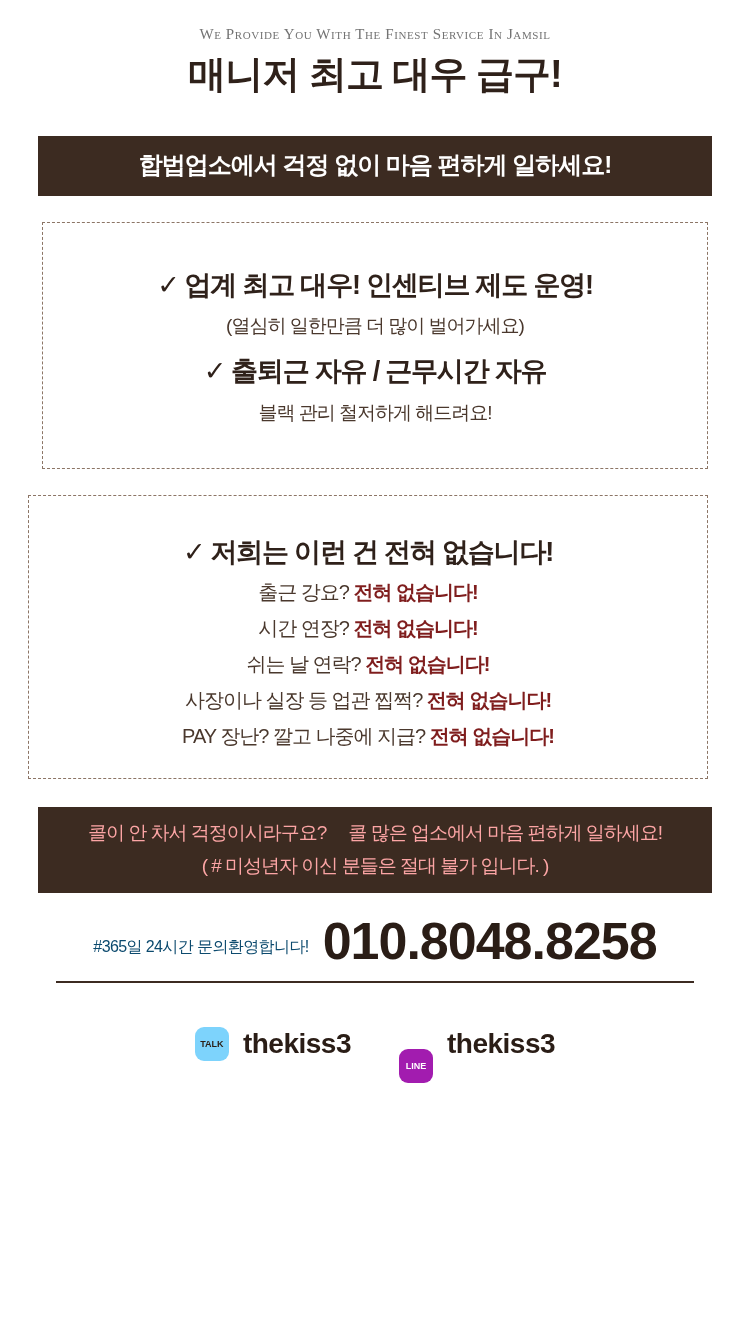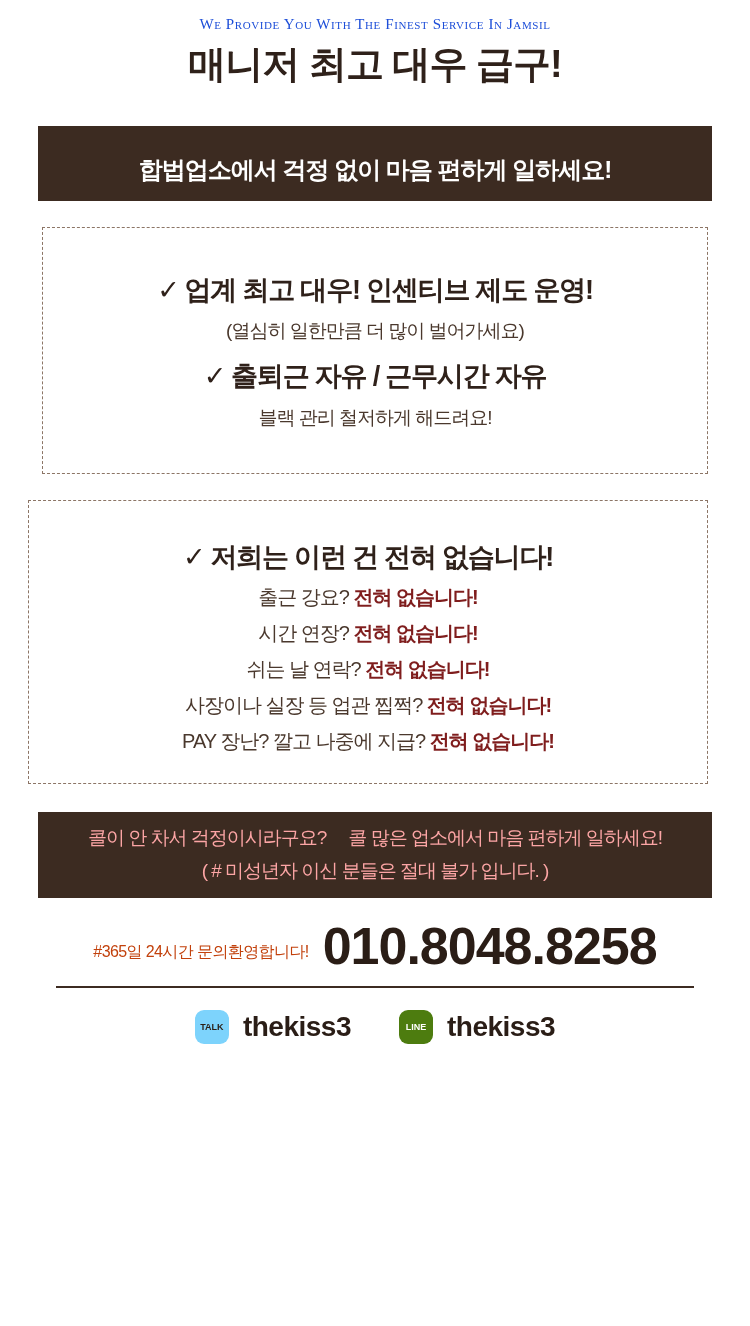--- a/index.html
+++ b/index.html
@@ -126,47 +126,47 @@
     display: inline-block;
     font-size: 34px;
     vertical-align: bottom;
     position: relative;
     top: 18px;
     line-height: 1;
   }
 
   
   .tagline {
-    margin-top: 16px;
+    margin-top: 26px;
     text-align: center;
     font-family: "Liberation Serif", serif;
     font-size: 15px;
     letter-spacing: 0.6px;
-    color: #1d4ed8;
+    color: #737373;
     font-variant: small-caps;
   }
   .headline {
     margin-top: 6px;
     text-align: center;
     font-size: 38px;
     font-weight: bold;
     letter-spacing: -1px;
     color: #2f211a;
   }
 
   
   .dark-bar {
     margin: 36px 38px 0 38px;
     background: #3c2b21;
     color: #ffffff;
     text-align: center;
     font-size: 24px;
     font-weight: bold;
     letter-spacing: -1px;
-    padding: 28px 0 15px;
+    padding: 13px 0 15px;
   }
 
   
   .dashed-box {
     margin: 26px 42px 0 42px;
     border: 1px dashed #8c7566;
     text-align: center;
   }
   .box1 { padding: 44px 0 42px; }
   .box2 { padding: 24px 0 28px; margin-left: 28px; }
@@ -211,21 +211,21 @@
   
   .phone-row {
     margin: 22px 38px 0 38px;
     display: flex;
     align-items: flex-end;
     justify-content: center;
     gap: 14px;
   }
   .phone-note {
     font-size: 16px;
-    color: #c2410c;
+    color: #0c4a6e;
     letter-spacing: -0.6px;
     padding-bottom: 9px;
     white-space: nowrap;
   }
   .phone-num {
     font-family: "Liberation Sans", sans-serif;
     font-size: 52px;
     font-weight: bold;
     letter-spacing: -1px;
     color: #2a1d16;
@@ -247,21 +247,21 @@
   .sns-item { display: flex; align-items: center; gap: 14px; }
   .badge {
     width: 34px; height: 34px;
     border-radius: 9px;
     display: flex; align-items: center; justify-content: center;
     font-size: 9px; font-weight: bold;
     color: #2b1d14;
     letter-spacing: 0;
   }
   .badge.kakao { background: #7dd3fc; }
-  .badge.line { background: #4d7c0f; color: #ffffff; }
+  .badge.line { background: #a21caf; color: #ffffff; margin-top: 44px; }
   .sns-id {
     font-size: 28px;
     font-weight: bold;
     color: #2a1d16;
     letter-spacing: -0.5px;
   }
 </style>
 </head>
 <body>
 

